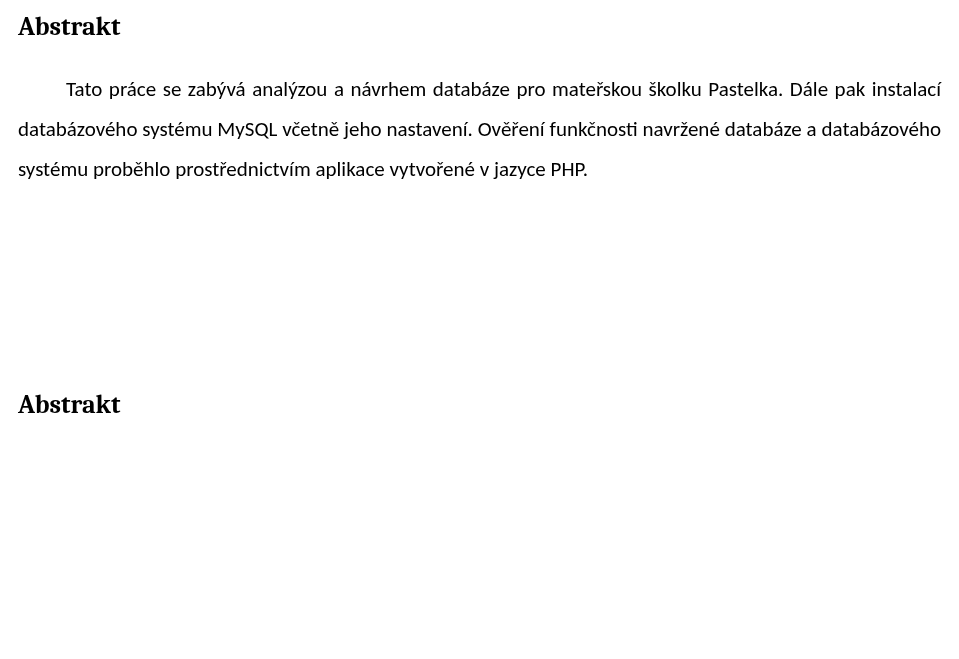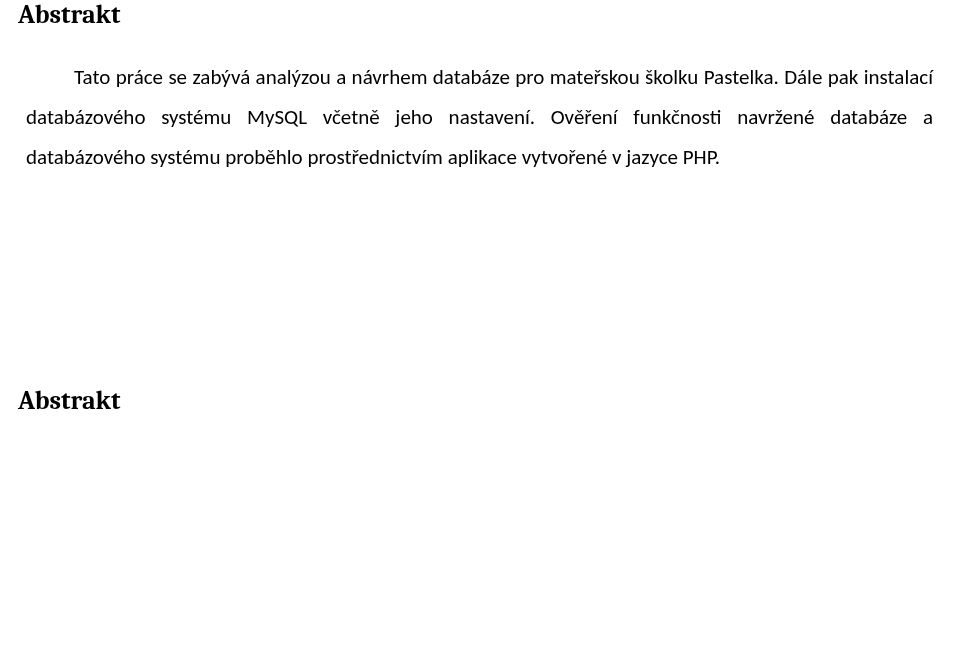--- a/index.html
+++ b/index.html
@@ -8,33 +8,33 @@
     width: 959px;
     height: 659px;
     background: #ffffff;
     font-family: Calibri, "Segoe UI", Arial, sans-serif;
     color: #000000;
   }
   .page {
     box-sizing: border-box;
     width: 959px;
     height: 659px;
-    padding: 0 18px 0 18px;
+    padding: 12px 18px 0 18px;
   }
   .heading {
     font-family: Cambria, Georgia, "Times New Roman", serif;
     font-weight: 700;
     font-size: 26px;
     margin: 0 0 28px 0;
   }
   .para {
     font-size: 21px;
     line-height: 1.9;
     text-align: justify;
-    margin: 8px;
+    margin: 0;
     text-indent: 48px;
   }
   .gap {
     height: 200px;
   }
   .heading2 {
     font-family: Cambria, Georgia, "Times New Roman", serif;
     font-weight: 700;
     font-size: 26px;
     margin: 0 0 28px 0;

